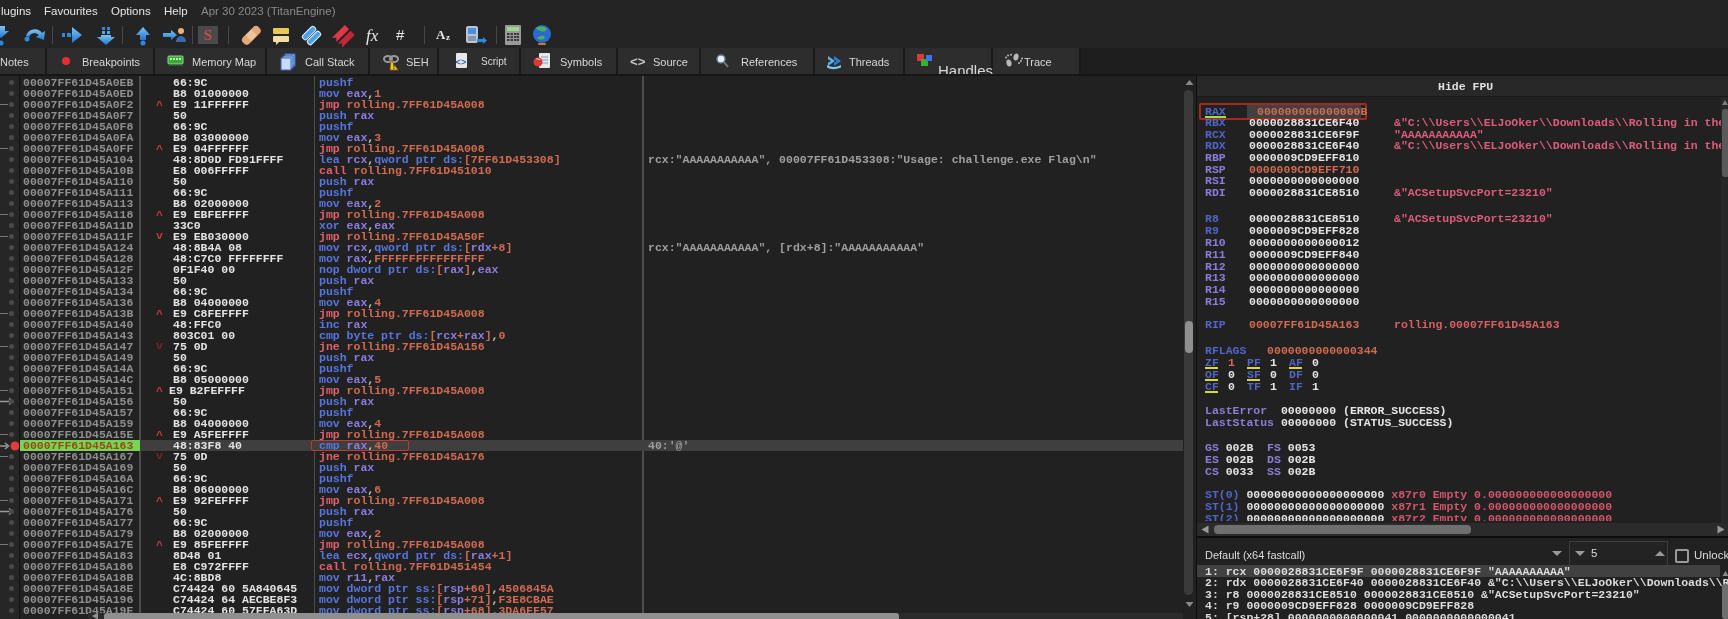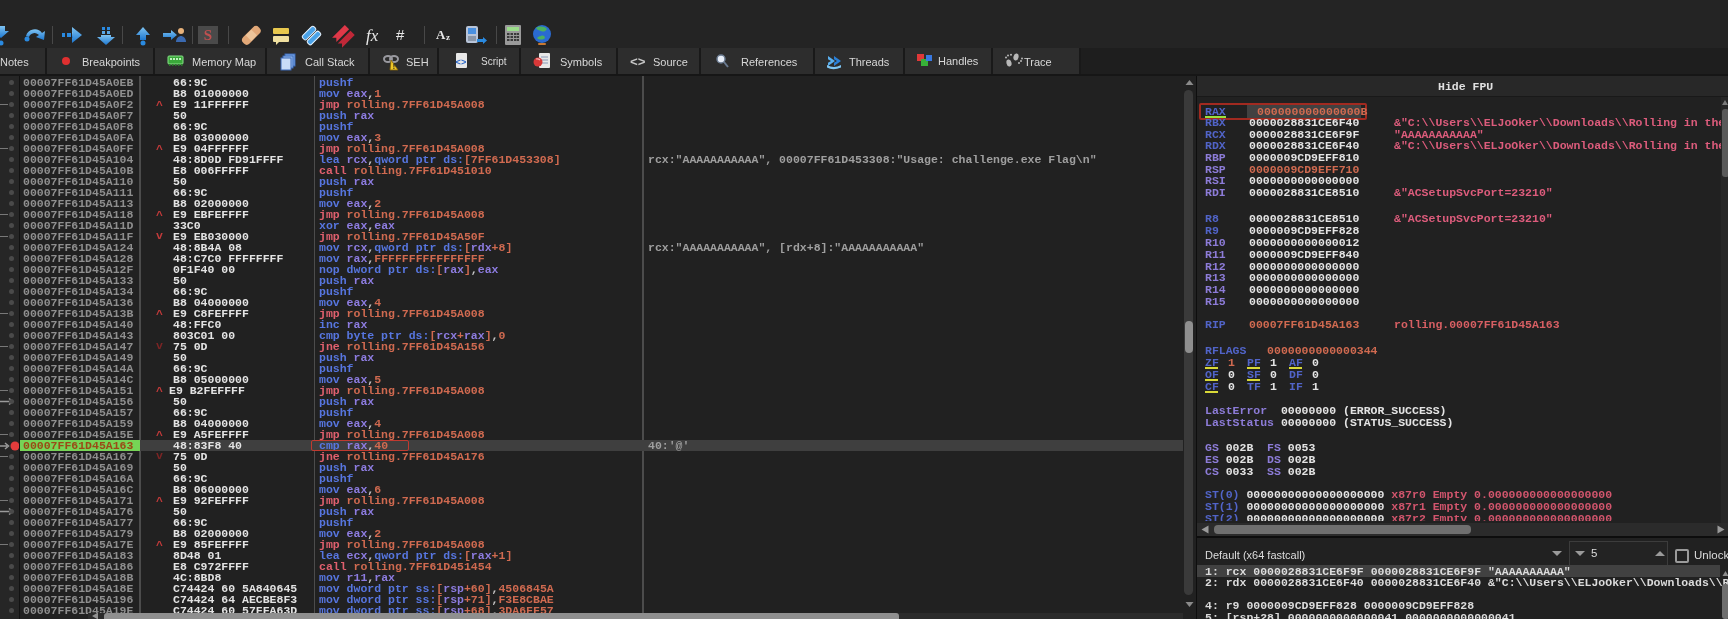--- a/index.html
+++ b/index.html
@@ -1,20 +1,27 @@
 <!DOCTYPE html>
 <html><head><meta charset="utf-8"><style>
 *{margin:0;padding:0;box-sizing:border-box}
 html,body{width:1728px;height:619px;overflow:hidden;background:#242424}
 .mono{font-family:"Liberation Mono",monospace;font-weight:bold;font-size:11.5px;line-height:11px;white-space:pre}
 .sans{font-family:"Liberation Sans",sans-serif;font-size:11.5px;color:#d8d8d8;white-space:pre}
 .abs{position:absolute}
 </style></head><body>
 <div class="abs" style="left:0;top:0;width:1728px;height:619px;overflow:hidden">
 
+<div class="abs" style="left:0;top:0;width:1728px;height:22px;background:#242424">
+<div class="abs sans" style="left:1px;top:5px;font-size:11.5px;color:#e6e6e6">lugins</div>
+<div class="abs sans" style="left:44px;top:5px;font-size:11.5px;color:#e6e6e6">Favourites</div>
+<div class="abs sans" style="left:111px;top:5px;font-size:11.5px;color:#e6e6e6">Options</div>
+<div class="abs sans" style="left:164px;top:5px;font-size:11.5px;color:#e6e6e6">Help</div>
+<div class="abs sans" style="left:201px;top:5px;font-size:11.5px;color:#8a8a8a">Apr 30 2023 (TitanEngine)</div>
+</div>
 <div class="abs" style="left:0;top:22px;width:1728px;height:26px;background:#242424">
 <div class="abs" style="left:52px;top:4px;width:1px;height:18px;background:#484848"></div>
 <div class="abs" style="left:122px;top:4px;width:1px;height:18px;background:#484848"></div>
 <div class="abs" style="left:192px;top:4px;width:1px;height:18px;background:#484848"></div>
 <div class="abs" style="left:228px;top:4px;width:1px;height:18px;background:#484848"></div>
 <div class="abs" style="left:424px;top:4px;width:1px;height:18px;background:#484848"></div>
 <div class="abs" style="left:496px;top:4px;width:1px;height:18px;background:#484848"></div>
 <svg class="abs" style="left:0;top:0" width="570" height="26" viewBox="0 0 570 26">
 <defs>
  <linearGradient id="bl" x1="0" y1="0" x2="0" y2="1">
@@ -119,21 +126,21 @@
 <div class="abs sans" style="left:481px;top:7.5px;font-size:10px">Script</div>
 <div class="abs" style="left:521px;top:0;width:97px;height:26px;background:#2d2d2d;border-right:2px solid #191919"></div>
 <div class="abs sans" style="left:560px;top:7.5px;font-size:11px">Symbols</div>
 <div class="abs" style="left:618px;top:0;width:83px;height:26px;background:#2d2d2d;border-right:2px solid #191919"></div>
 <div class="abs sans" style="left:653px;top:7.5px;font-size:11px">Source</div>
 <div class="abs" style="left:701px;top:0;width:114px;height:26px;background:#2d2d2d;border-right:2px solid #191919"></div>
 <div class="abs sans" style="left:741px;top:7.5px;font-size:11px">References</div>
 <div class="abs" style="left:815px;top:0;width:90px;height:26px;background:#2d2d2d;border-right:2px solid #191919"></div>
 <div class="abs sans" style="left:849px;top:7.5px;font-size:11px">Threads</div>
 <div class="abs" style="left:905px;top:0;width:88px;height:26px;background:#2d2d2d;border-right:2px solid #191919"></div>
-<div class="abs sans" style="left:938px;top:7px;font-size:11px">Handles</div>
+<div class="abs sans" style="left:938px;top:14px;font-size:15px">Handles</div>
 <div class="abs" style="left:993px;top:0;width:88px;height:26px;background:#2d2d2d;border-right:2px solid #191919"></div>
 <div class="abs sans" style="left:1024px;top:7.5px;font-size:11px">Trace</div>
 <div class="abs" style="left:0;top:26px;width:1728px;height:2px;background:#161616"></div>
 <svg class="abs" style="left:0;top:0" width="1100" height="26" viewBox="0 0 1100 26">
 <circle cx="66" cy="13" r="4" fill="#e03030"></circle>
 <rect x="168" y="8" width="15" height="8" rx="1" fill="#3aa83a" stroke="#88e088" stroke-width="1"></rect>
         <g fill="#bef0be">
           <rect x="170" y="10" width="2" height="2"></rect>
           <rect x="173" y="10" width="2" height="2"></rect>
           <rect x="176" y="10" width="2" height="2"></rect>
@@ -575,19 +582,20 @@
       </svg>
 <div class="abs sans" style="left:394px;top:471px;font-size:11.5px;color:#dcdcdc">5</div>
 <svg class="abs" style="left:457px;top:473px" width="12" height="8">
         <path d="M1 7 l5-5 5 5 z" fill="#9a9a9a"></path>
       </svg>
 <div class="abs" style="left:478px;top:473px;width:14px;height:14px;border:2px solid #9a9a9a;border-radius:2px"></div>
 <div class="abs sans" style="left:497px;top:473px;font-size:11.5px;color:#dcdcdc">Unlocked</div>
 <div class="abs" style="left:0;top:489.25px;width:523px;height:11.5px;background:#414141"></div>
 <div class="abs mono" style="left:8px;top:489.5px;color:#dcdcdc">1: rcx 0000028831CE6F9F 0000028831CE6F9F "AAAAAAAAAA"</div>
 <div class="abs mono" style="left:8px;top:501px;color:#dcdcdc">2: rdx 0000028831CE6F40 0000028831CE6F40 &amp;"C:\\Users\\ELJoOker\\Downloads\\Ro</div>
+<div class="abs mono" style="left:8px;top:512.5px;color:#dcdcdc">3: r8 0000028831CE8510 0000028831CE8510 &amp;"ACSetupSvcPort=23210"</div>
 <div class="abs mono" style="left:8px;top:524px;color:#dcdcdc">4: r9 0000009CD9EFF828 0000009CD9EFF828</div>
 <div class="abs mono" style="left:8px;top:535.5px;color:#dcdcdc">5: [rsp+28] 0000000000000041 0000000000000041</div>
 <svg class="abs" style="left:525px;top:494px" width="7" height="8">
         <path d="M3.5 1 l3 5 h-6 z" fill="#8a8a8a"></path>
       </svg>
 <div class="abs" style="left:525px;top:508px;width:7px;height:35px;background:#6e6e6e;border-radius:3px"></div>
 </div>
 </div>
 </body></html>

